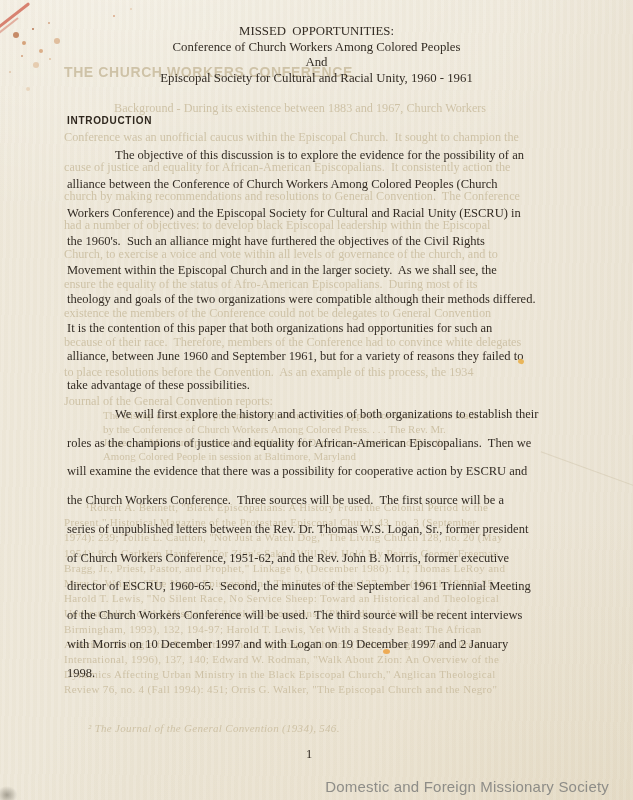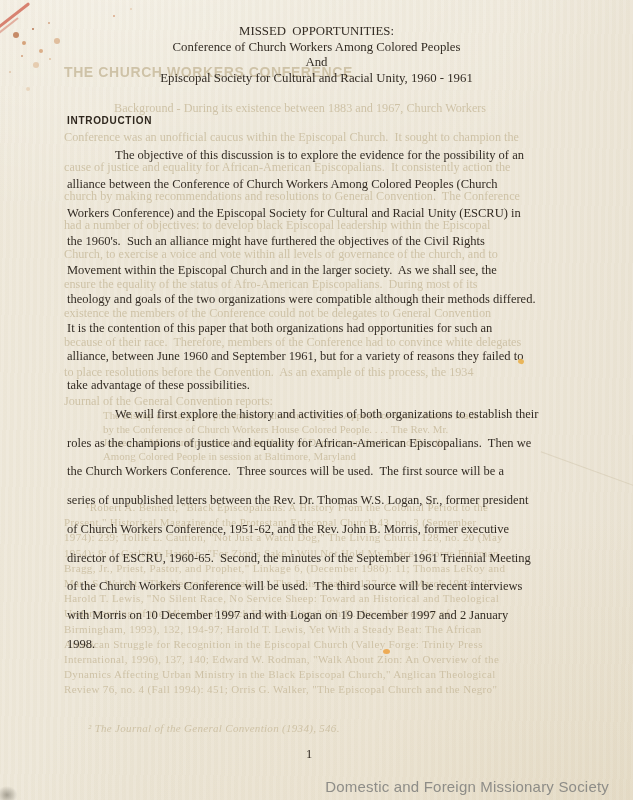--- a/index.html
+++ b/index.html
@@ -103,21 +103,21 @@
         <div class="line">had a number of objectives: to develop black Episcopal leadership within the Episcopal</div>
         <div class="line">Church, to exercise a voice and vote within all levels of governance of the church, and to</div>
         <div class="line">ensure the equality of the status of Afro-American Episcopalians.  During most of its</div>
         <div class="line">existence the members of the Conference could not be delegates to General Convention</div>
         <div class="line">because of their race.  Therefore, members of the Conference had to convince white delegates</div>
         <div class="line">to place resolutions before the Convention.  As an example of this process, the 1934</div>
         <div class="line">Journal of the General Convention reports:</div>
       </div>
     <div class="bleed-quote">
         <div class="line">The Bishop of Maryland presented on the First Day an Appeal for Social Justice made</div>
-        <div class="line">by the Conference of Church Workers House Colored People. . . . The Rev. Mr.</div>
+        <div class="line">by the Conference of Church Workers Among Colored Press. . . . The Rev. Mr.</div>
         <div class="line">Jensen, of Maryland presented in the House of Deputies on the Second Day the</div>
         <div class="line">Among Colored People in session at Baltimore, Maryland</div>
       </div>
     <div class="bleed-footnotes">
         <div class="line">¹Robert A. Bennett, "Black Episcopalians: A History From the Colonial Period to the</div>
         <div class="line">Present," Historical Magazine of the Protestant Episcopal Church 43, no. 3 (September</div>
         <div class="line">1974): 239; Tollie L. Caution, "Not Just a Watch Dog," The Living Church 128, no. 20 (May</div>
         <div class="line">1954): 8; J. Carleton Hayden, "For Zion's Sake I Will Not Hold My Peace: George Freeman</div>
         <div class="line">Bragg, Jr., Priest, Pastor, and Prophet," Linkage 6, (December 1986): 11; Thomas LeRoy and</div>
         <div class="line">Mary S. Wright, "The Negro Episcopalian," The Episcopalian 127, no. 3 (March 1962): 25;</div>
@@ -149,20 +149,21 @@
         <div class="line">the 1960's.  Such an alliance might have furthered the objectives of the Civil Rights</div>
         <div class="line">Movement within the Episcopal Church and in the larger society.  As we shall see, the</div>
         <div class="line">theology and goals of the two organizations were compatible although their methods differed.</div>
         <div class="line">It is the contention of this paper that both organizations had opportunities for such an</div>
         <div class="line">alliance, between June 1960 and September 1961, but for a variety of reasons they failed to</div>
         <div class="line">take advantage of these possibilities.</div>
       </div>
     <div class="para">
         <div class="line">We will first explore the history and activities of both organizations to establish their</div>
         <div class="line">roles as the champions of justice and equality for African-American Episcopalians.  Then we</div>
+        <div class="line">will examine the evidence that there was a possibility for cooperative action by ESCRU and</div>
         <div class="line">the Church Workers Conference.  Three sources will be used.  The first source will be a</div>
         <div class="line">series of unpublished letters between the Rev. Dr. Thomas W.S. Logan, Sr., former president</div>
         <div class="line">of Church Workers Conference, 1951-62, and the Rev. John B. Morris, former executive</div>
         <div class="line">director of ESCRU, 1960-65.  Second, the minutes of the September 1961 Triennial Meeting</div>
         <div class="line">of the Church Workers Conference will be used.  The third source will be recent interviews</div>
         <div class="line">with Morris on 10 December 1997 and with Logan on 19 December 1997 and 2 January</div>
         <div class="line">1998.</div>
       </div>
   </div>
 

